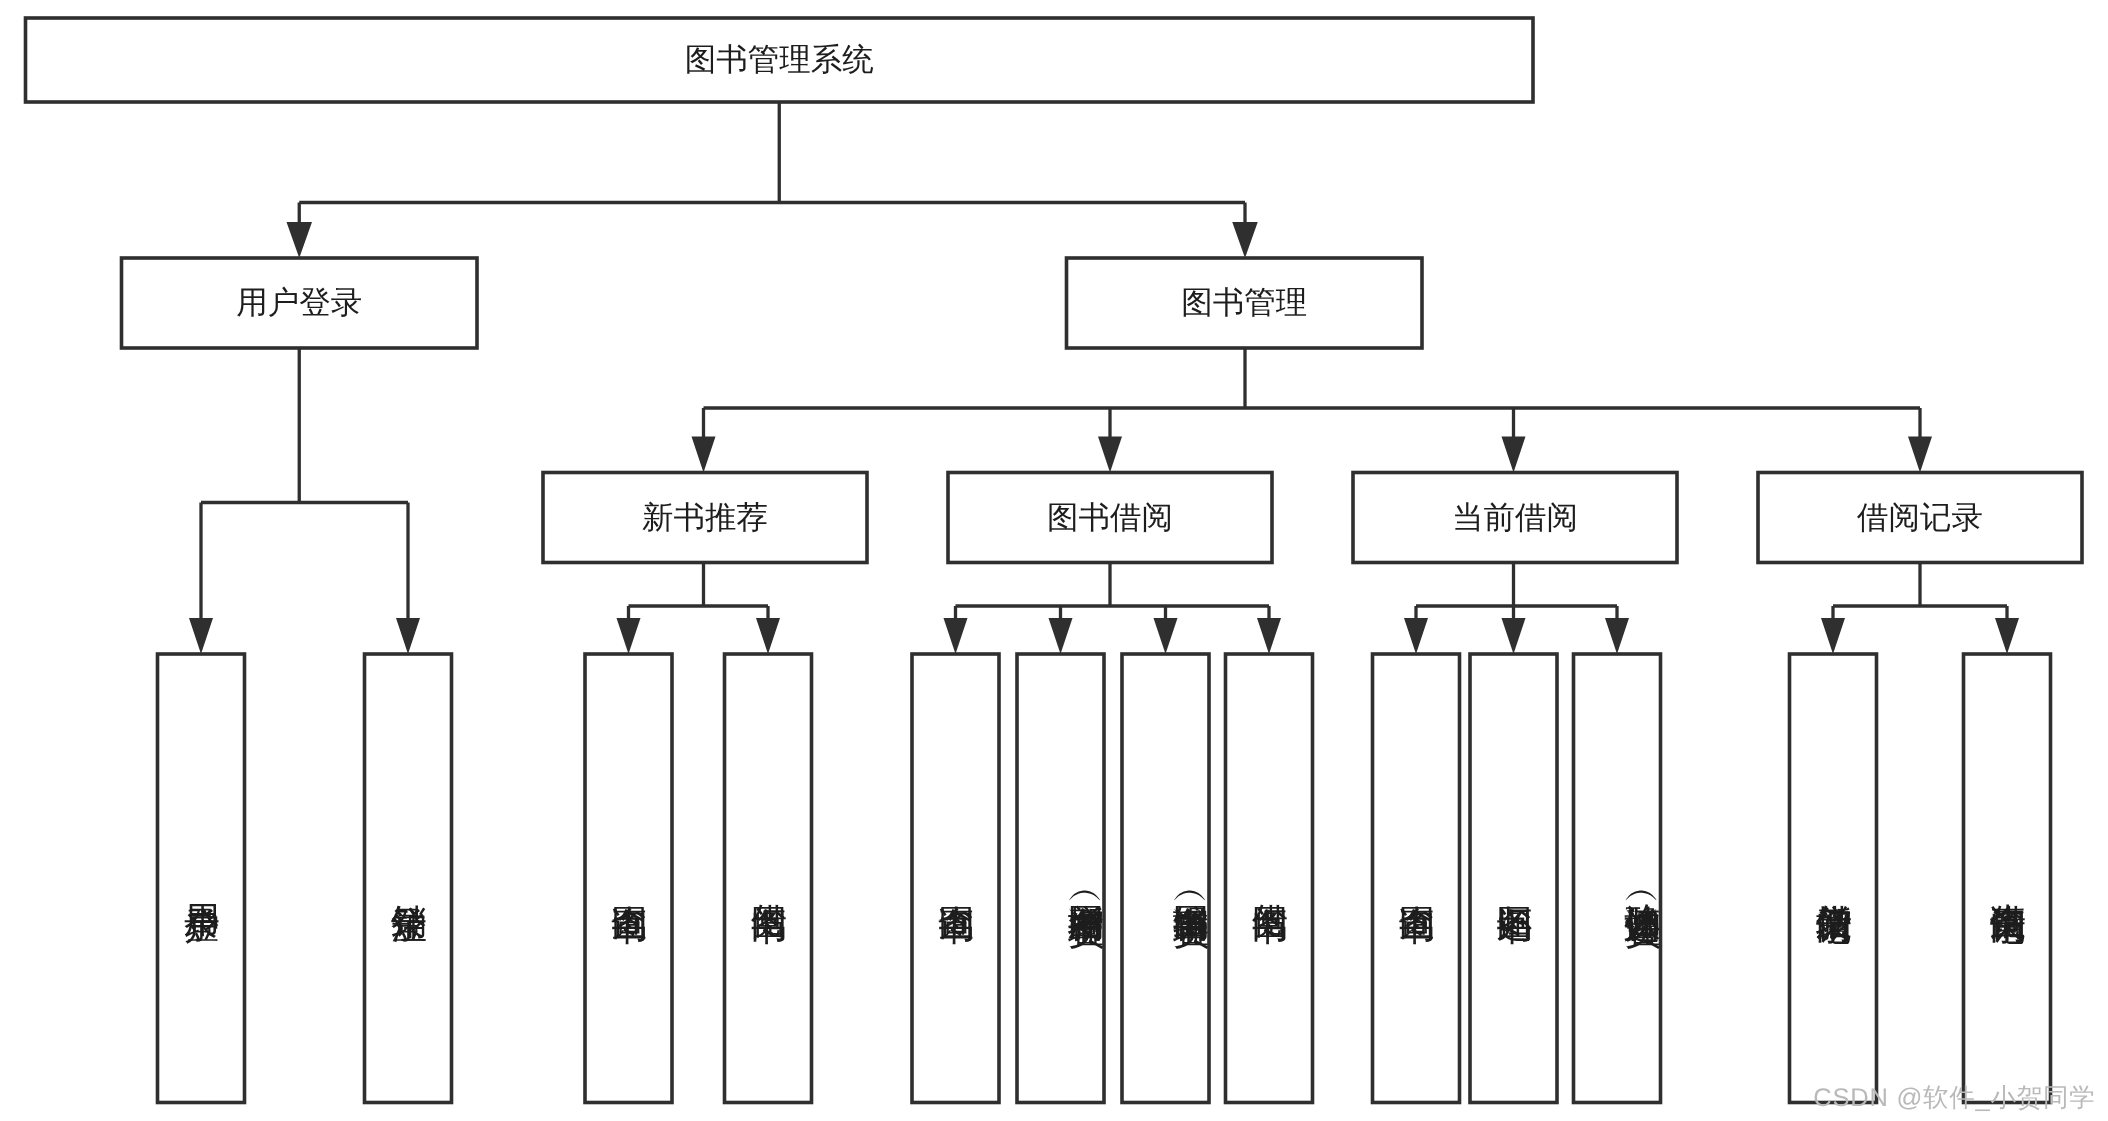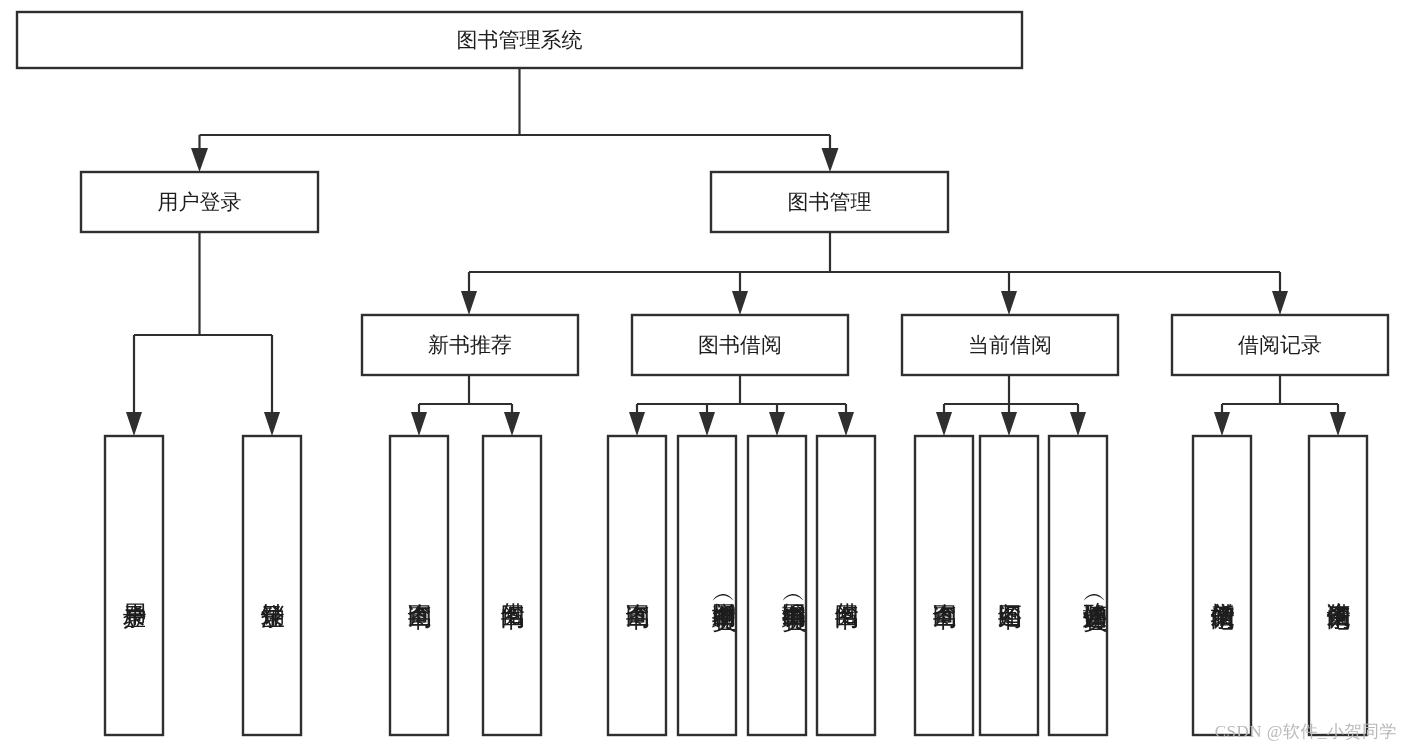--- a/index.html
+++ b/index.html
@@ -69,21 +69,21 @@
     align-items: center;
     justify-content: center;
     text-align: center;
     white-space: nowrap;
     pointer-events: none;
   }
   .watermark {
     position: absolute;
     right: 8px;
     bottom: 4px;
-    font-family: Liberation Serif, serif;
+    font-family: Liberation Sans, sans-serif;
     font-size: 17px;
     color: #b9b9b9;
     letter-spacing: 0.5px;
     white-space: nowrap;
   }
 </style>
 </head>
 <body>
 
 <div id="diagram-root">

